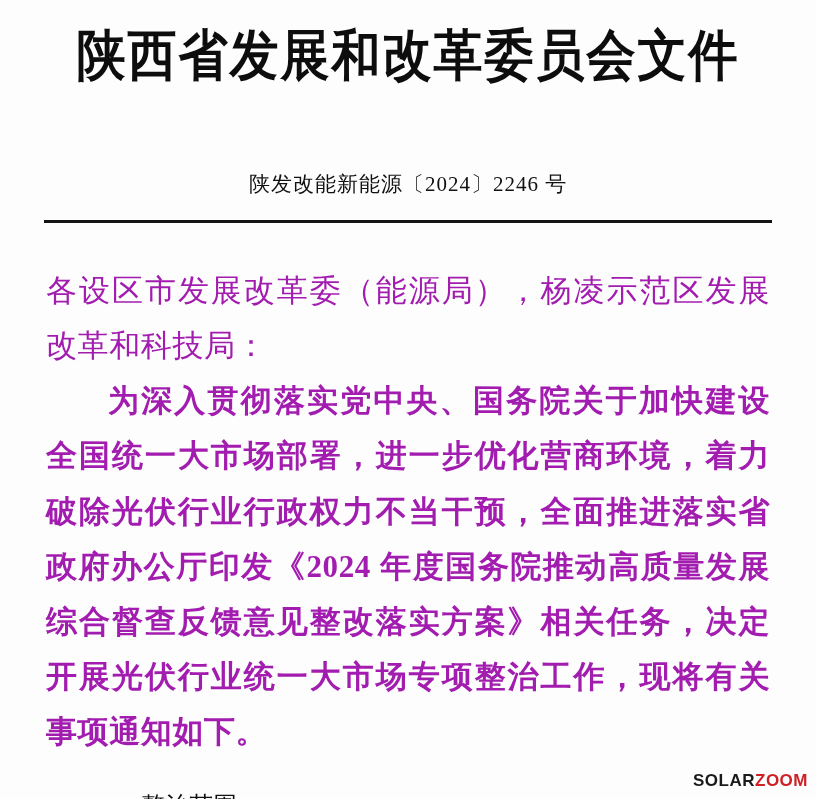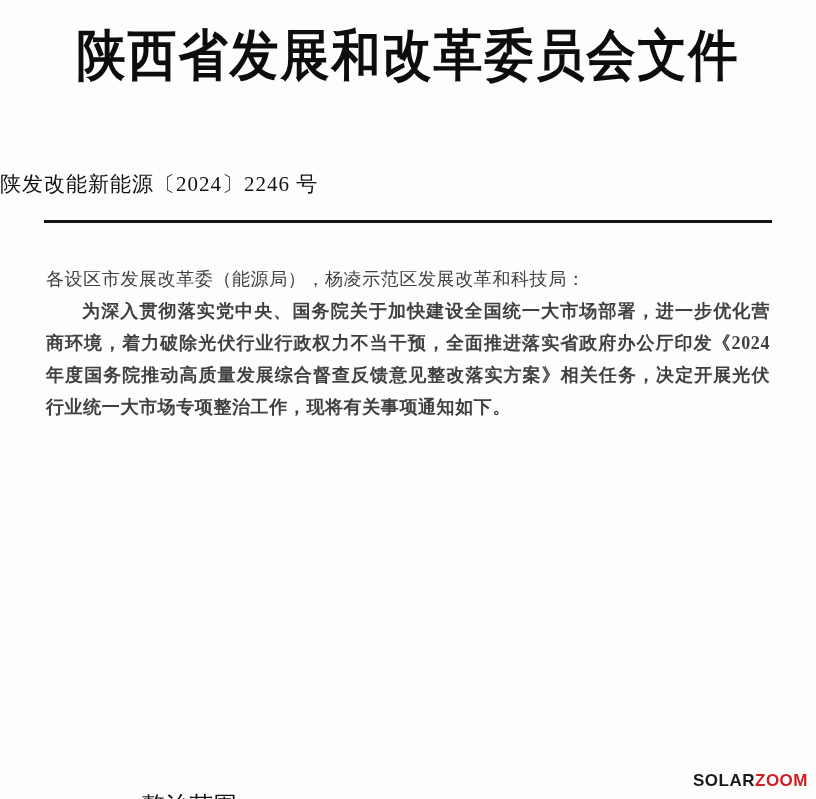--- a/index.html
+++ b/index.html
@@ -37,20 +37,21 @@
     letter-spacing: 2px;
     color: #0d0d0d;
     line-height: 1.18;
     white-space: nowrap;
     transform: scaleY(1.12);
     transform-origin: center top;
   }
 
   
   .doc-number {
+    text-align: center;
     font-size: 21px;
     letter-spacing: 1px;
     color: #111111;
     margin-top: 88px;
   }
 
   
   .rule {
     height: 3px;
     background: #141414;
@@ -66,25 +67,25 @@
     font-weight: 700;
     font-size: 27px;
     letter-spacing: 1px;
     line-height: 1.72;
     color: #0f0f0f;
   }
 
   
   .body-block {
     margin: 40px 46px 0 46px;
-    font-size: 18px;
+    font-size: 31px;
     line-height: 1.78;
     letter-spacing: 0.6px;
     text-align: justify;
-    color: #404040;
+    color: #a21caf;
   }
   .body-block p {
     margin: 0;
   }
   .indent {
     text-indent: 2em;
     font-weight: bold;
   }
 
   

